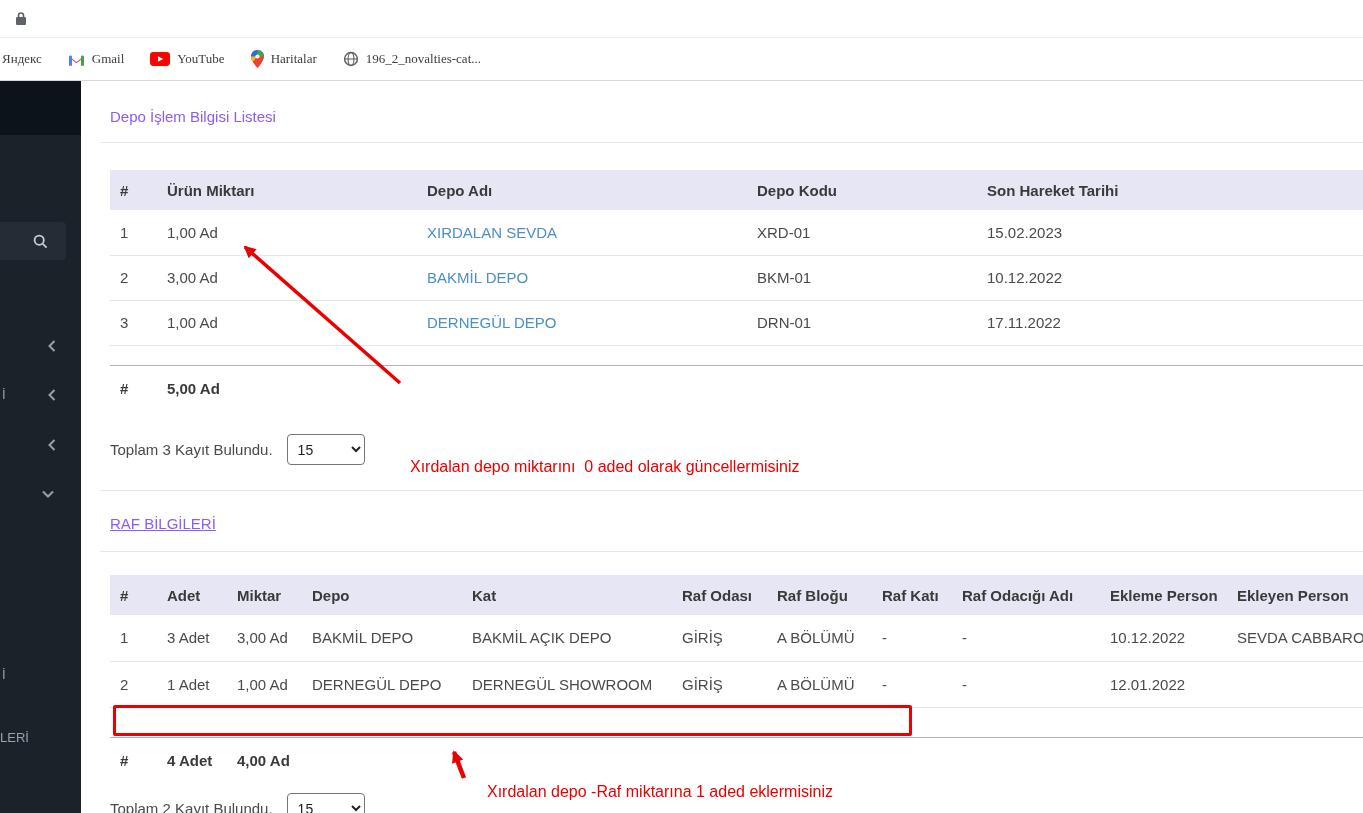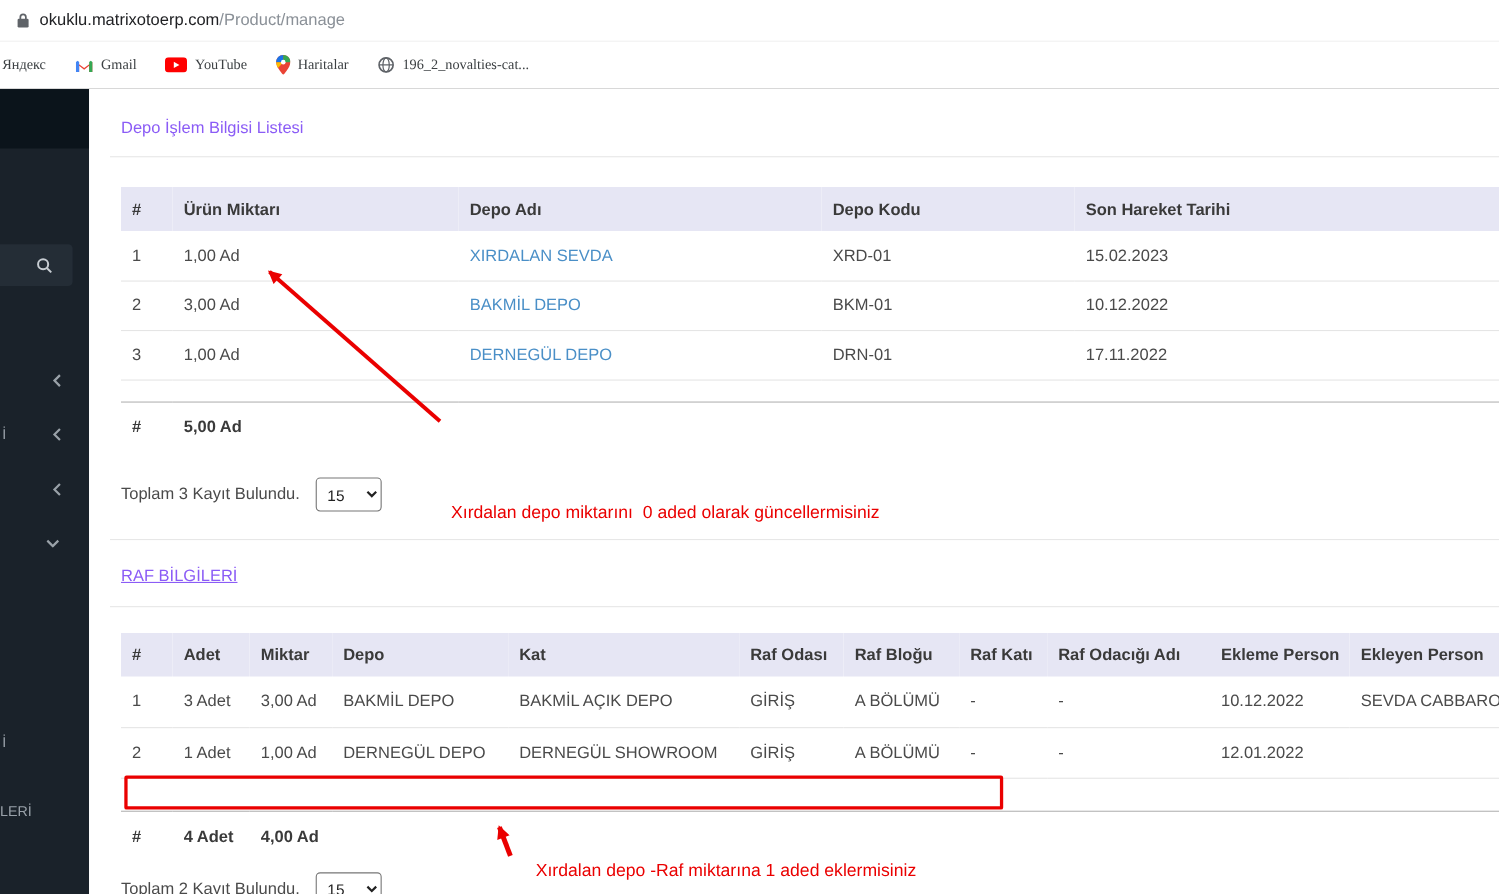--- a/index.html
+++ b/index.html
@@ -45,40 +45,39 @@
   .w2 td { height:46px; }
   a.depo-link { color:#4a8fc7; text-decoration:none; cursor:pointer; }
 
   .footwrap { position:absolute; left:29px; right:0; }
   .f1 { top:284px; } .f2 { top:656px; }
   .footwrap td { border-bottom:none; border-top:1px solid #b3b3b3; font-weight:700;
     color:#3a3a3a; height:45px; }
 
   .toplam { position:absolute; display:flex; align-items:center; gap:14px; font-size:15px; color:#4a4a4a; }
   .t1p { left:29px; top:353px; } .t2p { left:29px; top:712px; }
-  select { width:60px; height:31px; border:1px solid #767676; border-radius:4px; font-size:14px;
+  select { width:78px; height:31px; border:1px solid #767676; border-radius:4px; font-size:14px;
     padding-left:6px; background:#fff; color:#222; font-family:inherit; }
 
   
   .ann { position:absolute; color:#ea0000; font-size:16px; white-space:pre; z-index:7; }
   .a1 { left:329px; top:334px;margin-top:43px; }
   .a2 { left:406px; top:702px; }
   .redbox { position:absolute; left:32px; top:624px; width:799px; height:31px;
     border:3px solid #ea0000; border-radius:2px; z-index:7; }
   .arrows { position:absolute; left:0; top:0; width:1282px; height:732px; z-index:8; pointer-events:none; }
 </style>
 </head>
 <body>
 
 <div class="addressbar">
   <svg width="12" height="15" viewBox="0 0 12 15">
     <path d="M3.5 6.5V4.5a2.5 2.5 0 0 1 5 0v2" stroke="#5f6368" stroke-width="1.6" fill="none"></path>
     <rect x="1" y="6" width="10" height="8" rx="1.2" fill="#5f6368"></rect>
   </svg>
-  <span><span class="url-host">okuklu.matrixotoerp.com</span><span class="url-path">/Product/manage</span></span>
 </div>
 
 <div class="bookmarksbar">
   <div class="bm">
     <span>Яндекс</span>
   </div>
   <div class="bm">
     <svg width="17" height="13" viewBox="0 0 18 14">
       <path fill="#ea4335" d="M1 13.5V3.6L9 9.6l8-6v9.9h-3.1V7.4L9 11.1 4.1 7.4v6.1z"></path>
       <path fill="#4285f4" d="M1 13.5V3.6l1.6-1.2L4.1 3.6v9.9z"></path>

